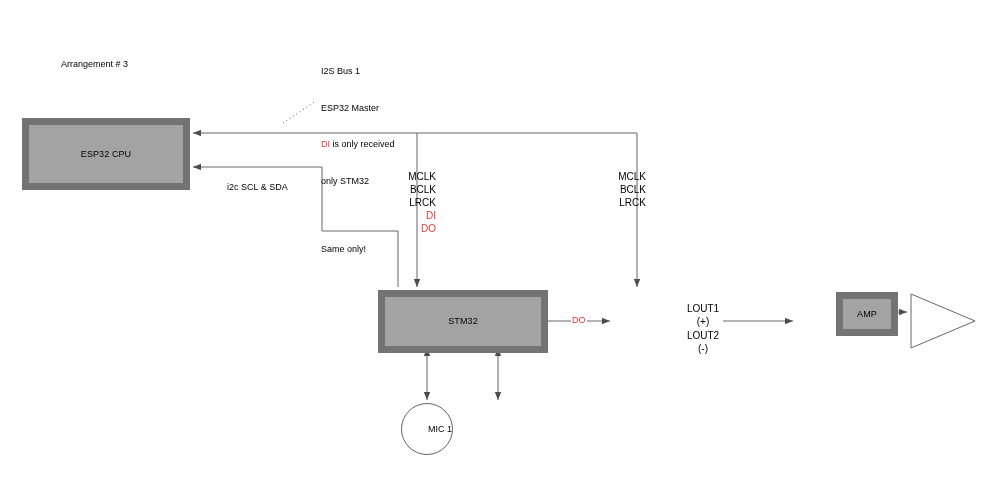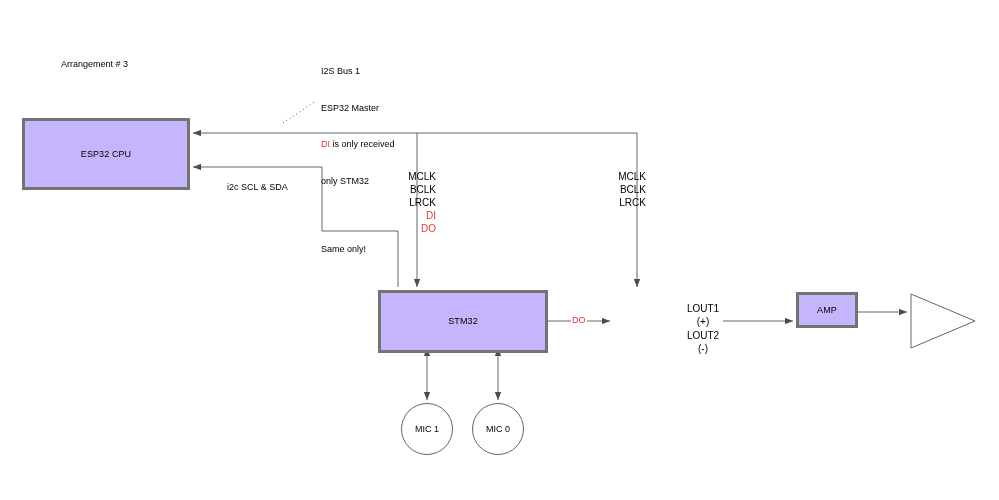--- a/index.html
+++ b/index.html
@@ -27,51 +27,51 @@
     left: 0;
     top: 0;
     width: 999px;
     height: 500px;
     pointer-events: none;
   }
   
   .node {
     position: absolute;
     box-sizing: border-box;
-    background: #c4b5fd;
-    border: 3px solid #737373;
+    background: #a3a3a3;
+    border: 7px solid #737373;
     display: flex;
     align-items: center;
     justify-content: center;
   }
   .node .node-label {
     font-size: 9px;
     color: #000;
     text-align: center;
     line-height: 1.2;
     letter-spacing: 0.1px;
   }
   #node-esp32 { left: 22px;  top: 118px; width: 168px; height: 72px; }
   #node-stm32 { left: 378px; top: 290px; width: 170px; height: 63px; }
   #node-es8388{ left: 613px; top: 290px; width: 110px; height: 63px; }
-  #node-amp   { left: 796px; top: 292px; width: 62px;  height: 36px; }
+  #node-amp   { left: 836px; top: 292px; width: 62px;  height: 44px; }
 
   
   .mic {
     position: absolute;
     box-sizing: border-box;
     background: #ffffff;
     border: 1px solid #666666;
     border-radius: 50%;
     display: flex;
     align-items: center;
     justify-content: center;
   }
   .mic .node-label { font-size: 9px; color: #000; }
-  #node-mic1 { left: 401px; top: 403px; width: 52px; height: 52px; }
+  #node-mic1 { left: 401px; top: 403px; width: 52px; height: 52px; justify-content: flex-end; }
   #node-mic0 { left: 472px; top: 403px; width: 52px; height: 52px; }
 
   
   #node-spk {
     position: absolute;
     left: 910px;
     top: 293px;
     width: 66px;
     height: 56px;
   }
@@ -186,23 +186,20 @@
 
   <div class="node" id="node-amp">
     <div class="node-label">AMP</div>
   </div>
 
 
   <div class="mic" id="node-mic1">
     <span class="node-label">MIC 1</span>
   </div>
 
-  <div class="mic" id="node-mic0">
-    <span class="node-label">MIC 0</span>
-  </div>
 
   <div class="port-label" id="port-lout1">
     <span>LOUT1</span>
     <span>(+)</span>
   </div>
   <div class="port-label" id="port-lout2">
     <span>LOUT2</span>
     <span>(-)</span>
   </div>
 

